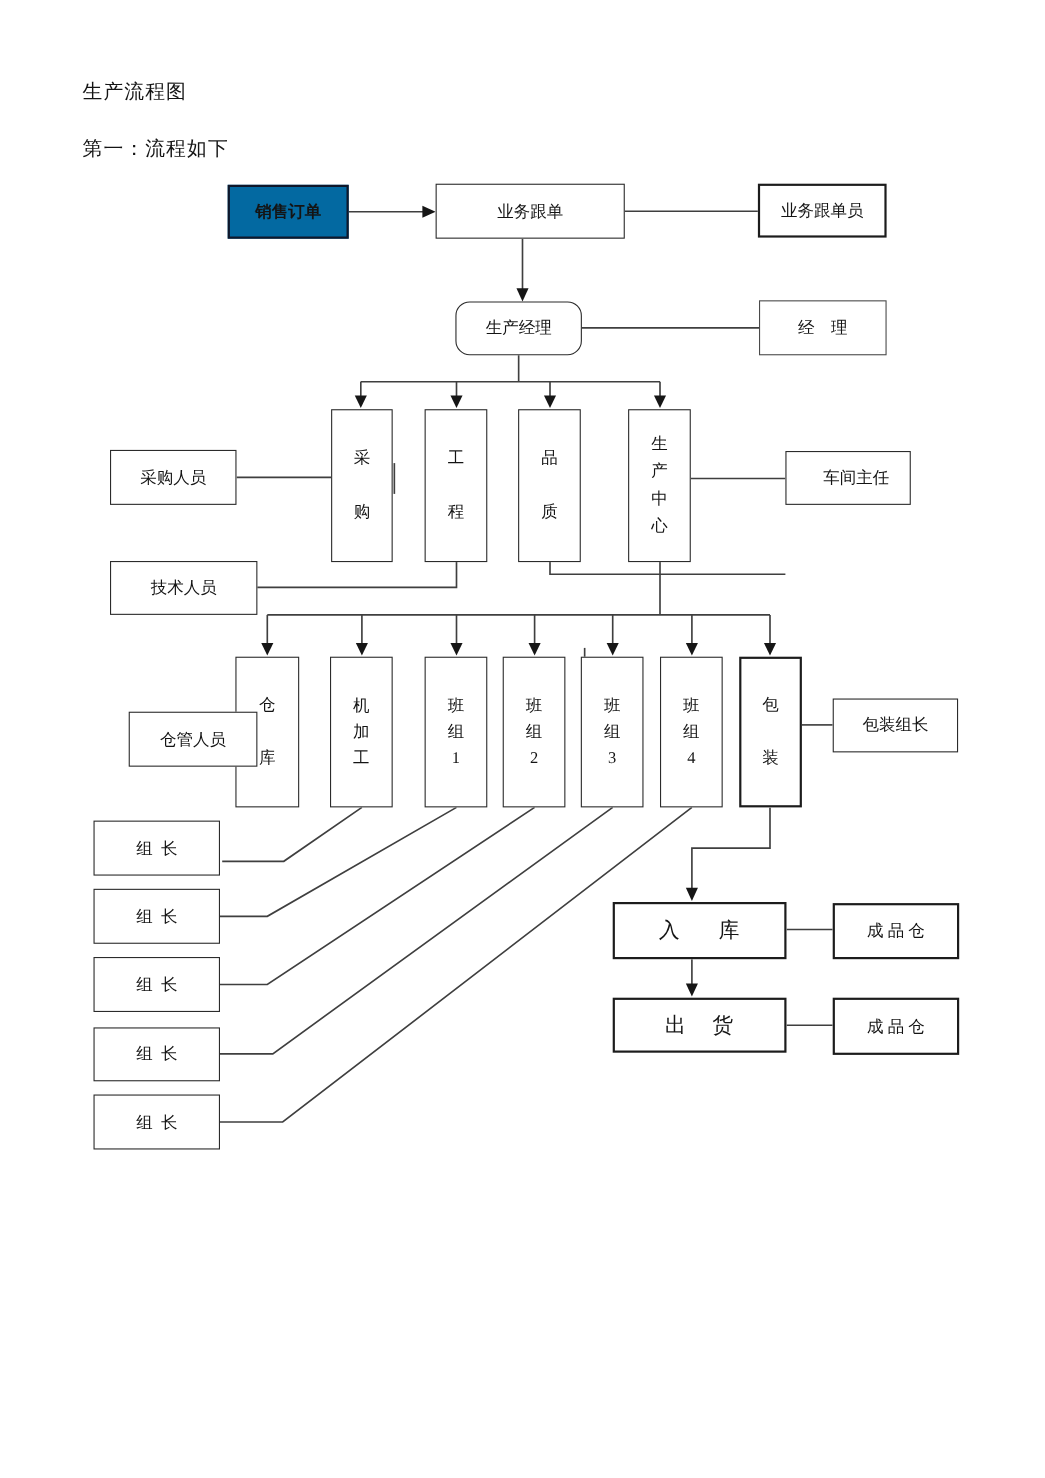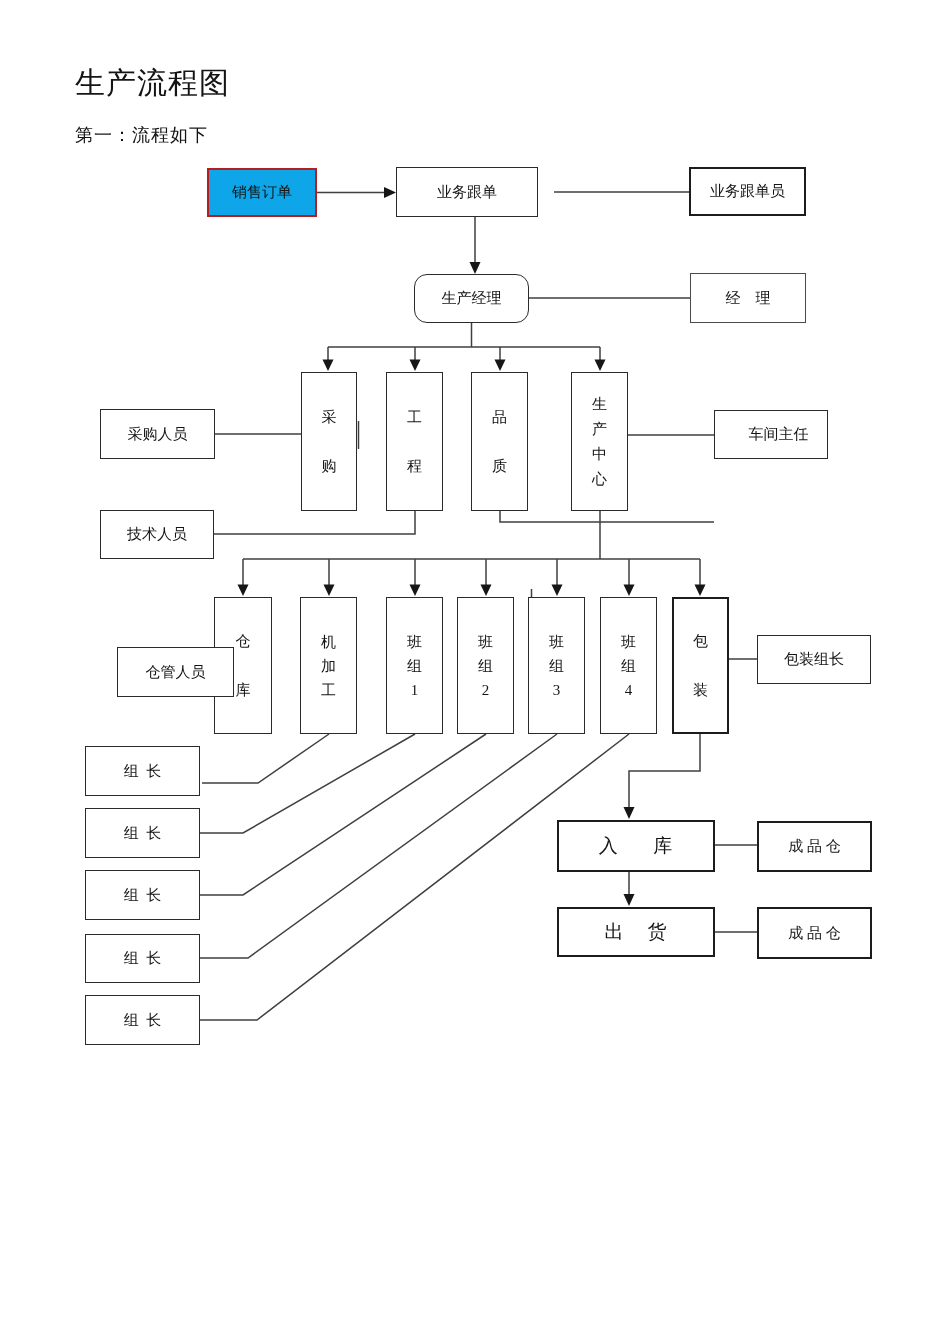--- a/index.html
+++ b/index.html
@@ -6,21 +6,21 @@
   .page{
     position:relative;
     width:950px;height:1344px;
     background:#ffffff;
     font-family:"Liberation Serif","DejaVu Serif",serif;
     color:#141414;
     overflow:hidden;
   }
   .doc-title{
     position:absolute;left:75px;top:70px;
-    font-size:30px;line-height:26px;letter-spacing:1px;
+    font-size:18px;line-height:26px;letter-spacing:1px;
     white-space:pre;
   }
   .doc-subtitle{
     position:absolute;left:75px;top:123px;
     font-size:18px;line-height:25px;letter-spacing:1px;
     white-space:pre;
   }
   svg.connectors{
     position:absolute;left:0;top:0;z-index:1;
   }
@@ -36,22 +36,23 @@
     border:1.5px solid #2b2b2b;
     box-sizing:border-box;
     display:flex;align-items:center;justify-content:center;
     font-size:15px;
     white-space:pre;
     text-align:center;
   }
   .thick{border-width:2px;border-color:#1c1c1c;}
   .gray-border{border-color:#4a4a4a;}
   .highlight{
-    background:#0ea5e9;
-    border:2px solid #b91c1c;
+    background:#0369a1;
+    border:2px solid #0f172a;
+    font-weight:bold;
   }
   .big{font-size:19px;letter-spacing:1px;}
   .v2{line-height:49px;}
   .v3{line-height:24px;}
   .v4{line-height:25px;}
 </style>
 </head>
 <body>
 
 <div class="page">
@@ -153,39 +154,39 @@
     </g>
     <g>
       <line x1="531.5" y1="589" x2="531.5" y2="618"></line>
     </g>
     <g>
       <line x1="358.5" y1="421" x2="358.5" y2="449"></line>
     </g>
   </svg>
 
   <div class="box highlight" style="left:207px;top:168px;width:110px;height:49px;">销售订单</div>
-  <div class="box" style="left:396px;top:167px;width:142px;height:50px;">业务跟单</div>
+  <div class="box" style="left:396px;top:167px;width:172px;height:50px;">业务跟单</div>
   <div class="box thick" style="left:689px;top:167px;width:117px;height:49px;">业务跟单员</div>
 
   <div class="box" style="left:414px;top:274px;width:115px;height:49px;border-radius:13px;">生产经理</div>
   <div class="box gray-border" style="left:690px;top:273px;width:116px;height:50px;">经    理</div>
 
   <div class="box v2" style="left:301px;top:372px;width:56px;height:139px;">采
 购</div>
   <div class="box v2" style="left:386px;top:372px;width:57px;height:139px;">工
 程</div>
   <div class="box v2" style="left:471px;top:372px;width:57px;height:139px;">品
 质</div>
   <div class="box v4" style="left:571px;top:372px;width:57px;height:139px;">生
 产
 中
 心</div>
 
   <div class="box" style="left:100px;top:409px;width:115px;height:50px;">采购人员</div>
-  <div class="box" style="left:100px;top:510px;width:114px;height:49px;">技术人员</div>
+  <div class="box" style="left:100px;top:510px;width:134px;height:49px;">技术人员</div>
   <div class="box" style="left:714px;top:410px;width:114px;height:49px;padding-left:15px;">车间主任</div>
 
   <div class="box v2" style="left:214px;top:597px;width:58px;height:137px;">仓
 库</div>
   <div class="box v3" style="left:300px;top:597px;width:57px;height:137px;">机
 加
 工</div>
   <div class="box v3" style="left:386px;top:597px;width:57px;height:137px;">班
 组
 1</div>

